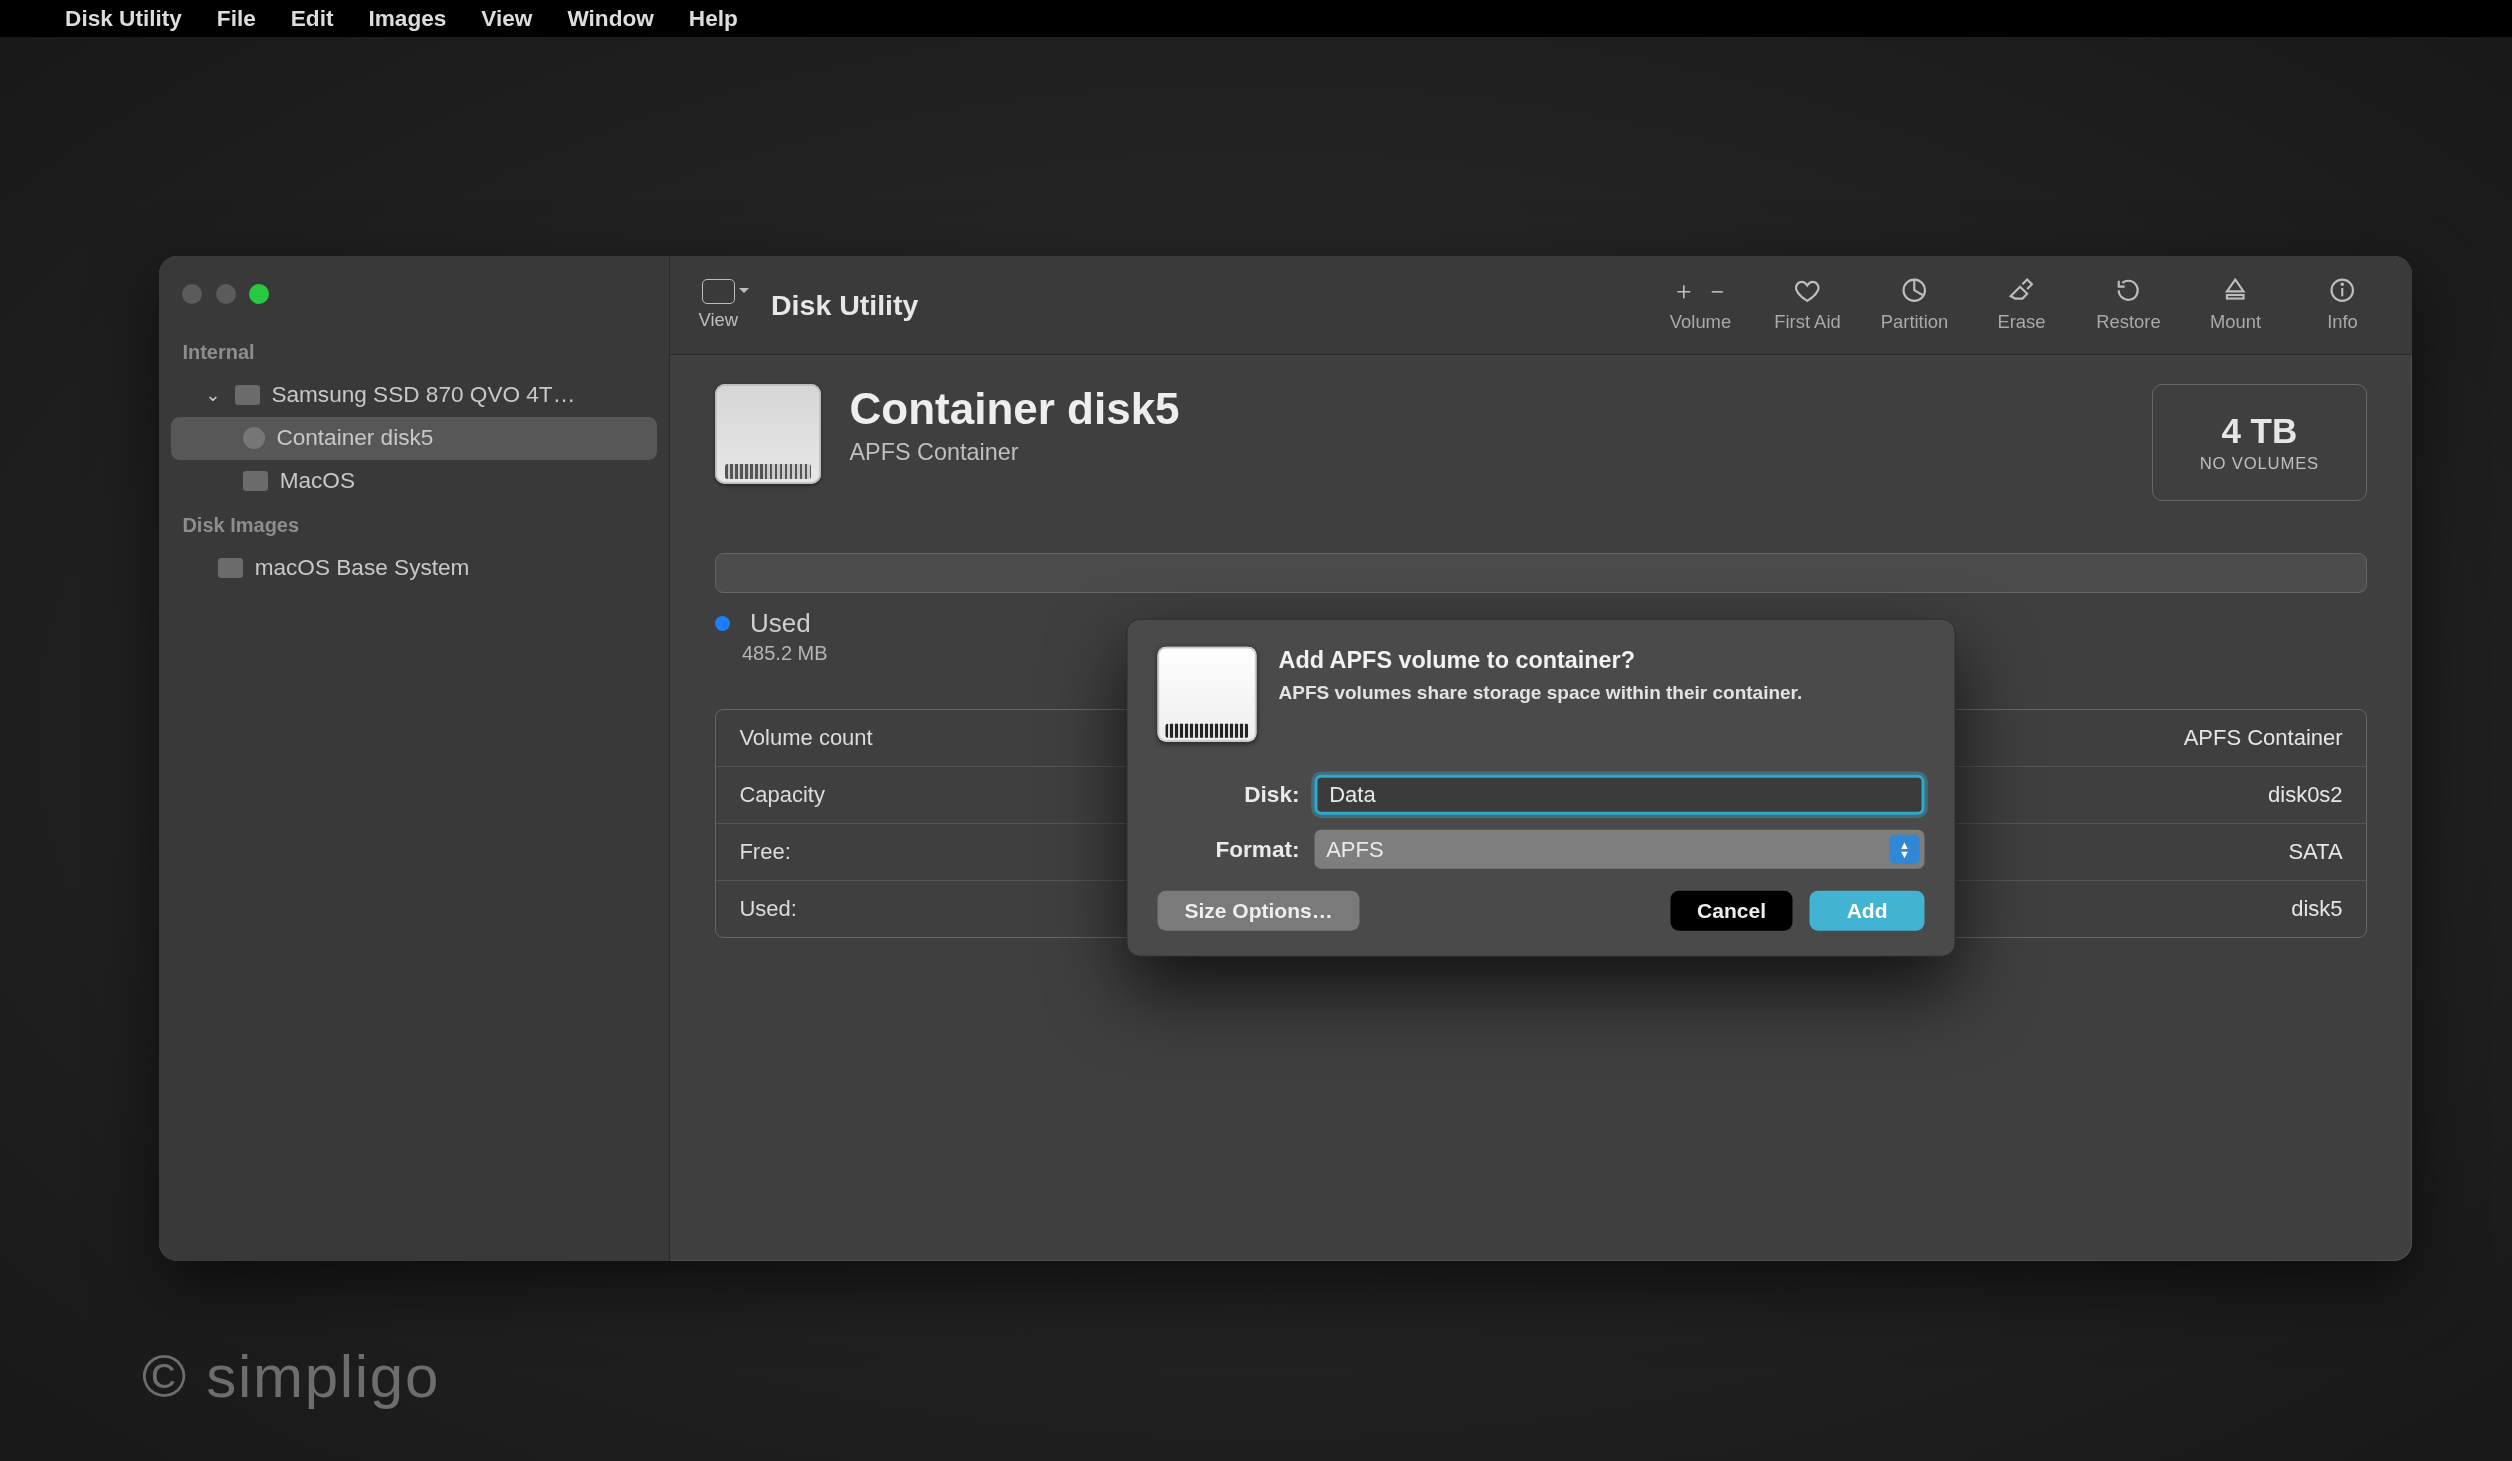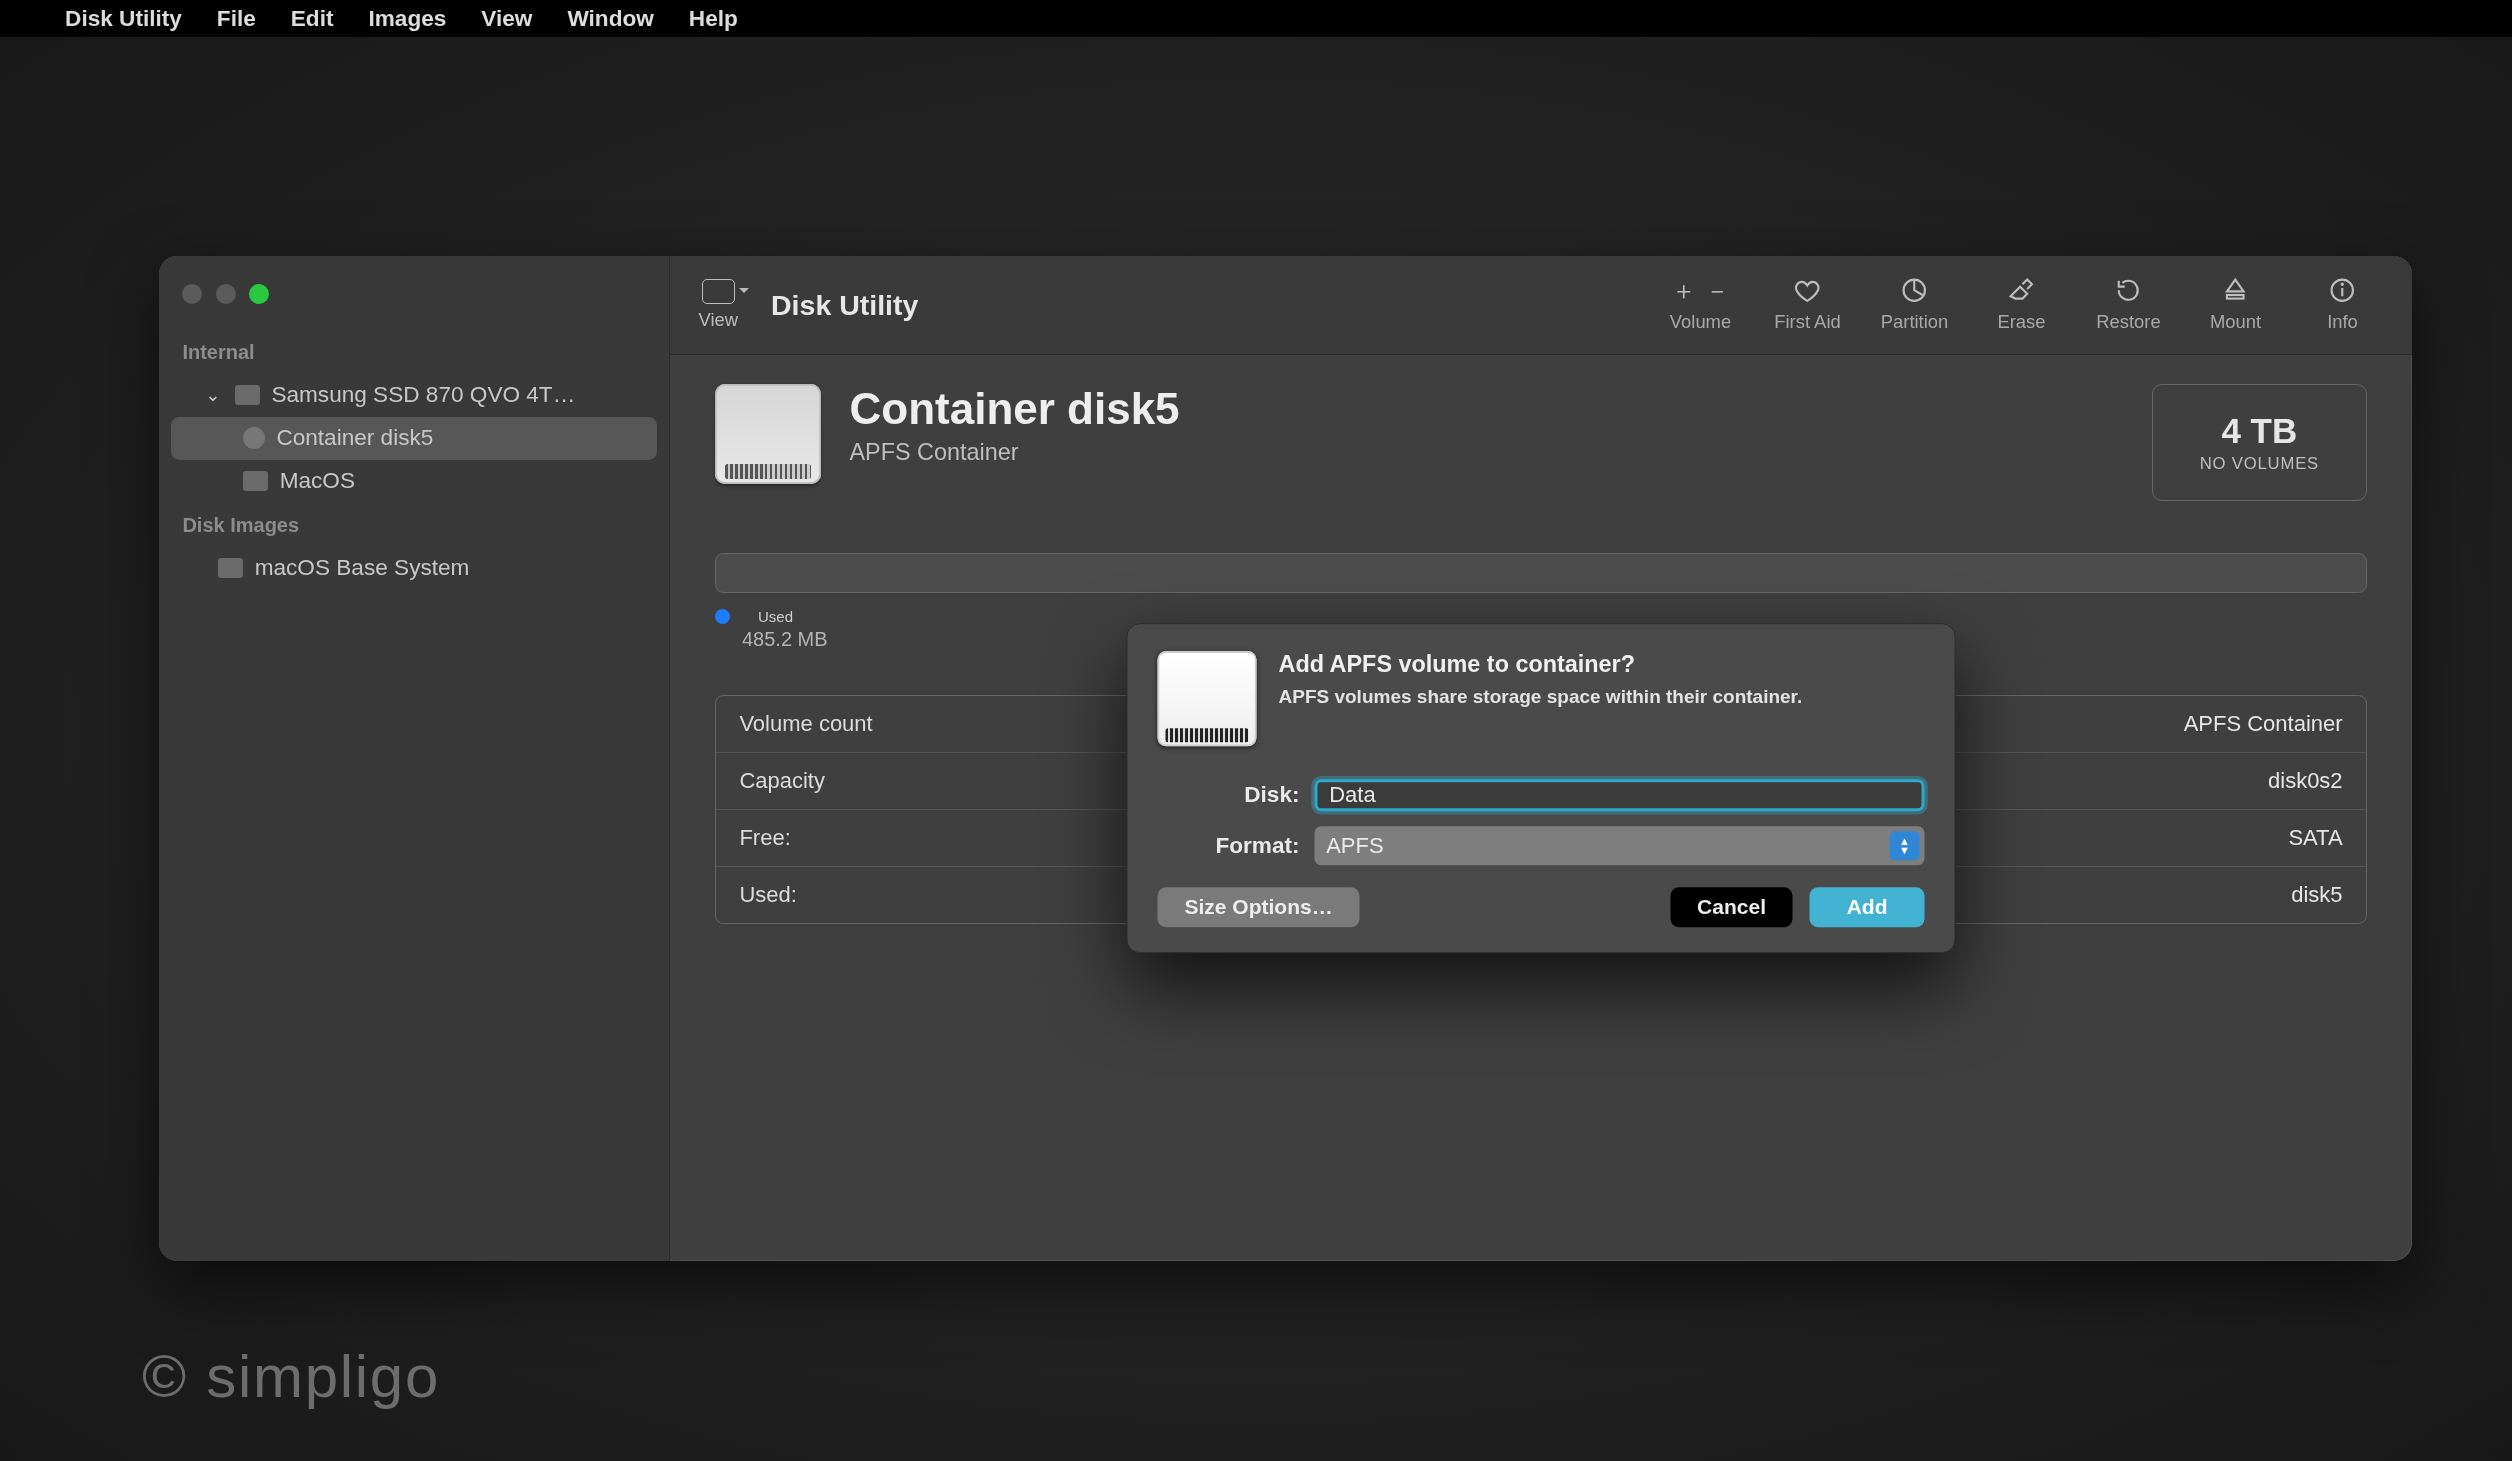--- a/index.html
+++ b/index.html
@@ -96,21 +96,21 @@
   margin-left:auto; text-align:center; border:0.8px solid #676767; border-radius:10px;
   padding: 26px 47px; color:#e6e6e6;
 }
 .capacity-chip .big{ font-size:35px; font-weight:700; }
 .capacity-chip .small{ font-size:16.7px; color:#bfbfbf; letter-spacing:0.8px; margin-top:3px; }
 
 .usage-bar {
   margin-top: 52px; height:40px; border:0.8px solid #676767; border-radius:8.4px;
   background:#4c4c4c;
 }
-.usage-legend { display:flex; align-items:center; gap:28px; margin-top:15px; color:#cfcfcf; font-size:15px; }
+.usage-legend { display:flex; align-items:center; gap:20px; margin-top:15px; color:#cfcfcf; font-size:26px; }
 .legend-dot{ width:15px; height:15px; border-radius:50%; background:#1d7dff; display:inline-block; }
 .legend-sub{ color:#b5b5b5; font-size:20px; margin-left:27px; margin-top:3.3px;}
 
 .info-table {
   margin-top: 44px;
   border:0.8px solid #676767; border-radius:8.4px;
   overflow:hidden;
 }
 .info-row { display:flex; }
 .info-cell {
@@ -146,21 +146,21 @@
   content:""; position:absolute; bottom:4.2px; left:8.4px; right:8.4px; height:13.4px;
   background:repeating-linear-gradient(90deg,#222 0 2.5px,#ddd 2.5px 5px);
   border-radius:2.5px;
 }
 .modal .hdr-title { color:#f1f1f1; font-size:23.4px; font-weight:800; }
 .modal .hdr-sub { color:#e3e3e3; font-size:19px; font-weight:600; margin-top:8.4px; }
 .modal .fields { margin-top: 33px; }
 .modal .row { display:flex; align-items:center; gap:15px; margin-bottom:15px; }
 .modal .lbl { width:142px; text-align:right; color:#eaeaea; font-size:22.6px; font-weight:600; }
 .modal input[type=text]{
-  flex:1; height:32px; background:#3b3b3b;
+  flex:1; height:40px; background:#3b3b3b;
   border:3.3px solid #2fa8c9; border-radius:6.7px;
   box-shadow: 0 0 0 3.3px rgba(47,168,201,0.4);
   color:#e8e8e8; font-size:22px; padding: 0 11.7px;
 }
 .modal .select{
   flex:1; height:39px; background:#7e7e7e; border-radius:6.7px;
   display:flex; align-items:center; padding: 0 11.7px;
   color:#eaeaea; font-size:22px; position:relative;
 }
 .modal .select .arrows{

